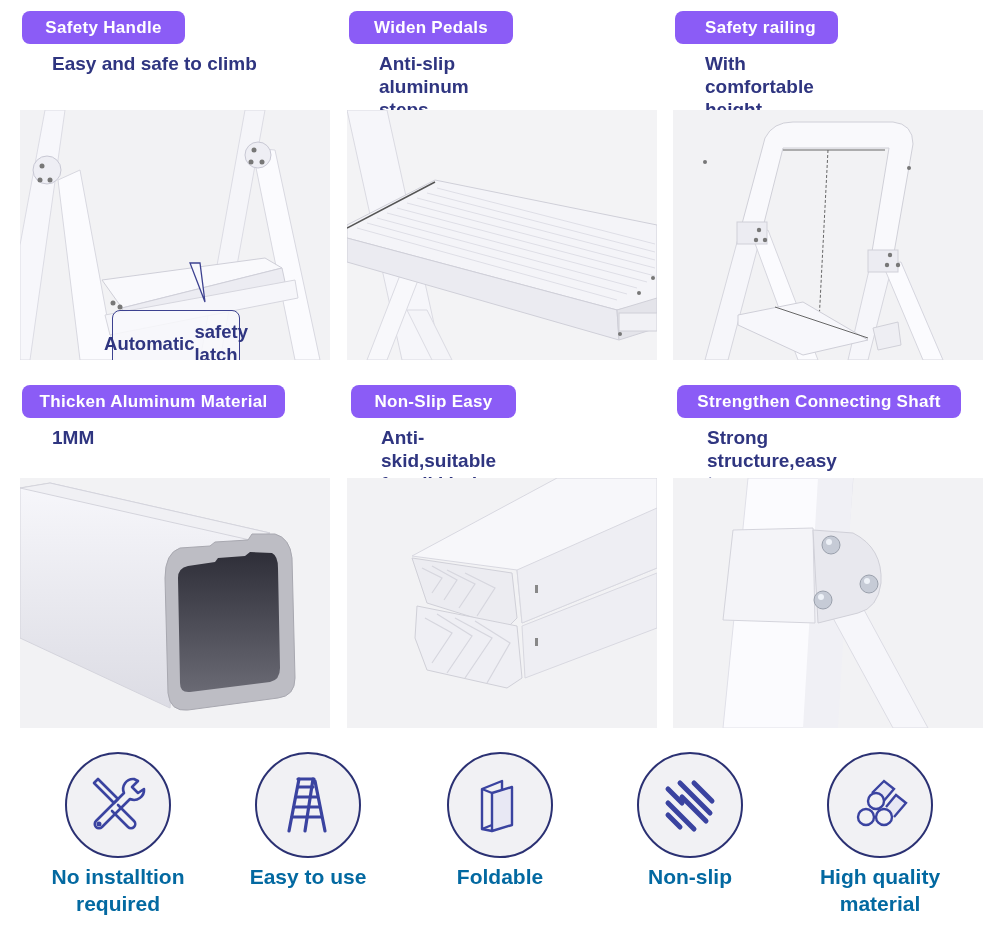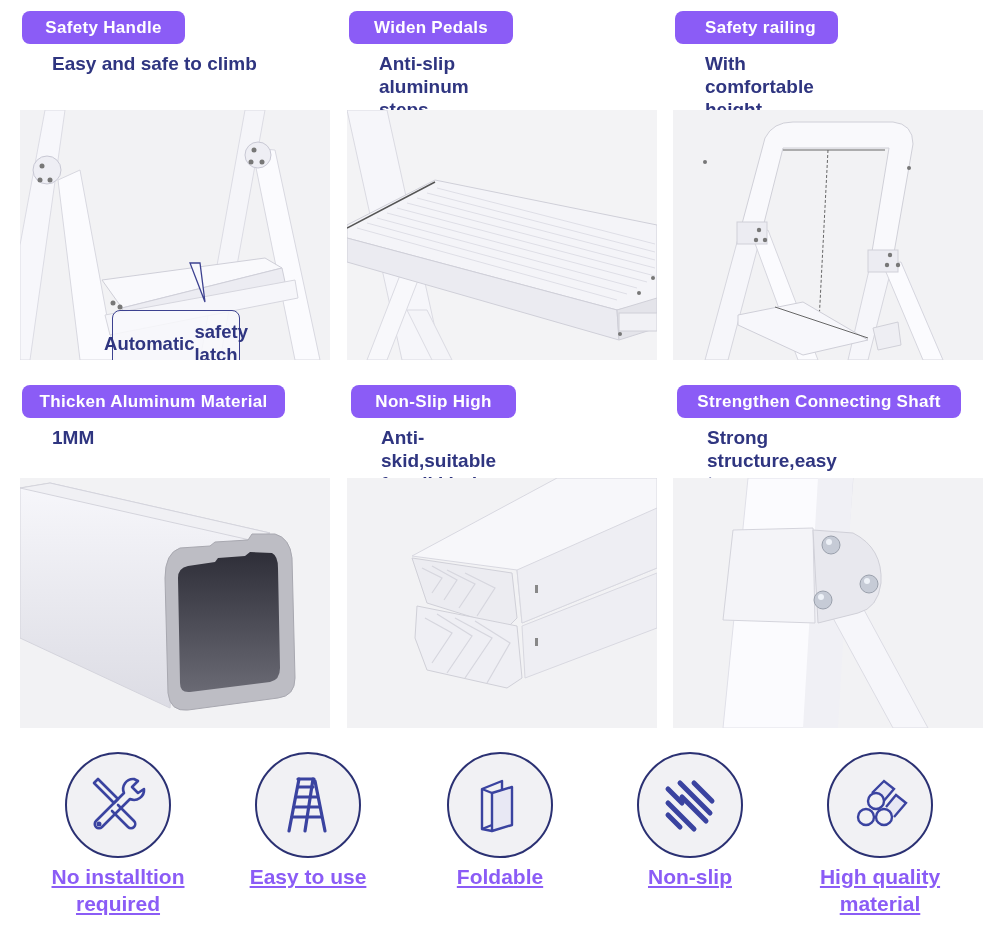--- a/index.html
+++ b/index.html
@@ -29,23 +29,22 @@
     color: #2f3580; font-weight: bold; font-size: 18.5px; line-height: 23px;
     display: flex; flex-direction: row; justify-content: center; align-items: center;
   }
 
   .badge { position: absolute; width: 190px; text-align: center; }
   .badge-circle {
     width: 106px; height: 106px; border-radius: 50%; border: 2.2px solid #2b3173;
     background: #f1f1f4; margin: 0 auto; display: flex; align-items: center; justify-content: center;
   }
   .badge-label {
-    margin-top: 5px; color: #8b5cf6; font-weight: bold; font-size: 21px; line-height: 27px;
+    margin-top: 5px; color: #0369a1; font-weight: bold; font-size: 21px; line-height: 27px;
     white-space: pre-line;
-    text-decoration: underline;
   }
 </style>
 </head>
 <body>
 
 <div class="feature">
   <div class="pill" style="left:22px; top:11px; width:163px;">Safety Handle</div>
   <div class="desc" style="left:22px; top:52px;">Easy and safe to climb</div>
 </div>
 <div class="photo" style="left:20px; top:110px;">
@@ -166,21 +165,21 @@
     </defs>
     <rect width="310" height="250" fill="#f2f2f4"></rect>
     <polygon points="0,10 30,5 250,55 160,80 150,230 0,160" fill="url(#tubeSide)" stroke="#d4d4dc"></polygon>
     <polygon points="0,10 30,5 250,55 230,62" fill="#f0f0f4" stroke="#d4d4dc"></polygon>
     <path d="M 160,70 L 190,68 L 195,64 L 228,62 L 232,56 L 255,56 Q 270,60 272,80 L 275,200 Q 275,218 258,220 L 168,232 Q 150,234 148,215 L 145,100 Q 145,75 160,70 Z" fill="#bdbdc4" stroke="#a8a8b0"></path>
     <path d="M 168,88 L 195,84 L 198,80 L 225,78 L 230,74 L 252,75 Q 258,78 258,90 L 260,190 Q 260,202 250,204 L 170,214 Q 160,215 160,205 L 158,100 Q 158,90 168,88 Z" fill="url(#tubeInner)"></path>
   </svg>
 </div>
 
 <div class="feature">
-  <div class="pill" style="left:351px; top:385px; width:165px;">Non-Slip High</div>
+  <div class="pill" style="left:351px; top:385px; width:165px;">Non-Slip Easy</div>
   <div class="desc" style="left:351px; top:426px;">Anti-skid,suitable for all kinds of
 floors</div>
 </div>
 <div class="photo" style="left:347px; top:478px;">
   <svg width="310" height="250" viewBox="0 0 310 250">
     <rect width="310" height="250" fill="#f2f2f4"></rect>
 
     <polygon points="65,78 210,0 310,0 310,90 175,145 170,92" fill="#f7f7fa" stroke="#d8d8e0"></polygon>
     <polygon points="170,92 310,30 310,90 175,145" fill="#eeeef3" stroke="#d8d8e0"></polygon>
     <polygon points="65,80 165,95 170,140 160,150 80,125" fill="#ececf1" stroke="#d0d0d8"></polygon>

